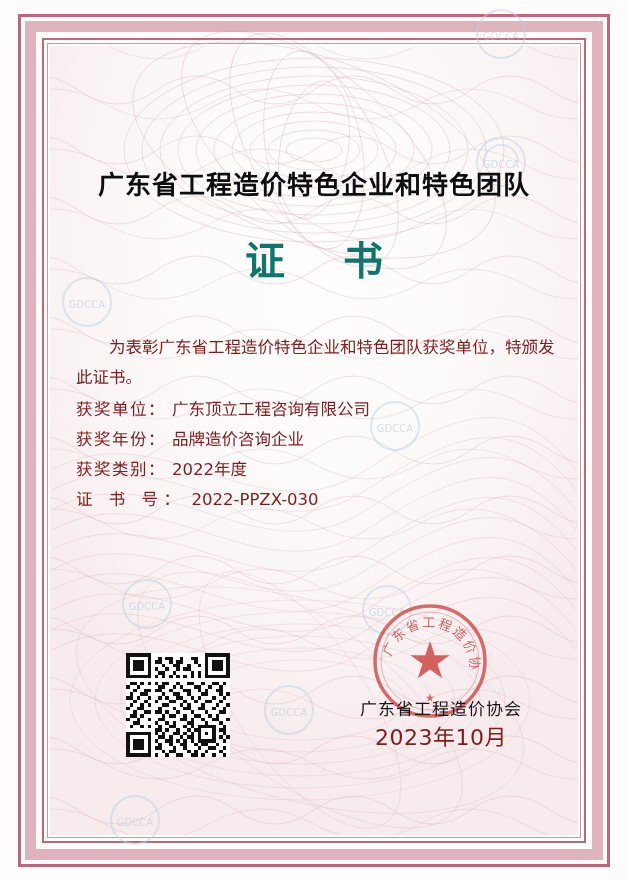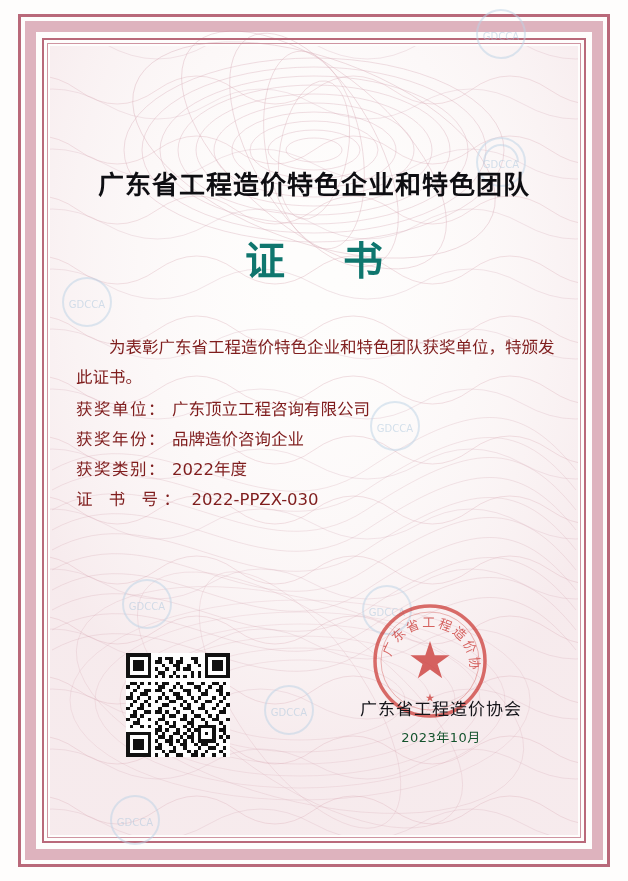--- a/index.html
+++ b/index.html
@@ -144,22 +144,22 @@
     text-align: center;
     width: 230px;
   }
   .org-name {
     font-size: 17px;
     letter-spacing: 1px;
     color: #15151a;
     line-height: 28px;
   }
   .sign-date {
-    font-size: 13px;
-    color: #14532d;
+    font-size: 22px;
+    color: #7f1d1d;
     line-height: 30px;
     letter-spacing: .5px;
   }
 
   
   .seal {
     position: absolute;
     right: 72px;
     bottom: 38px;
     width: 120px;

